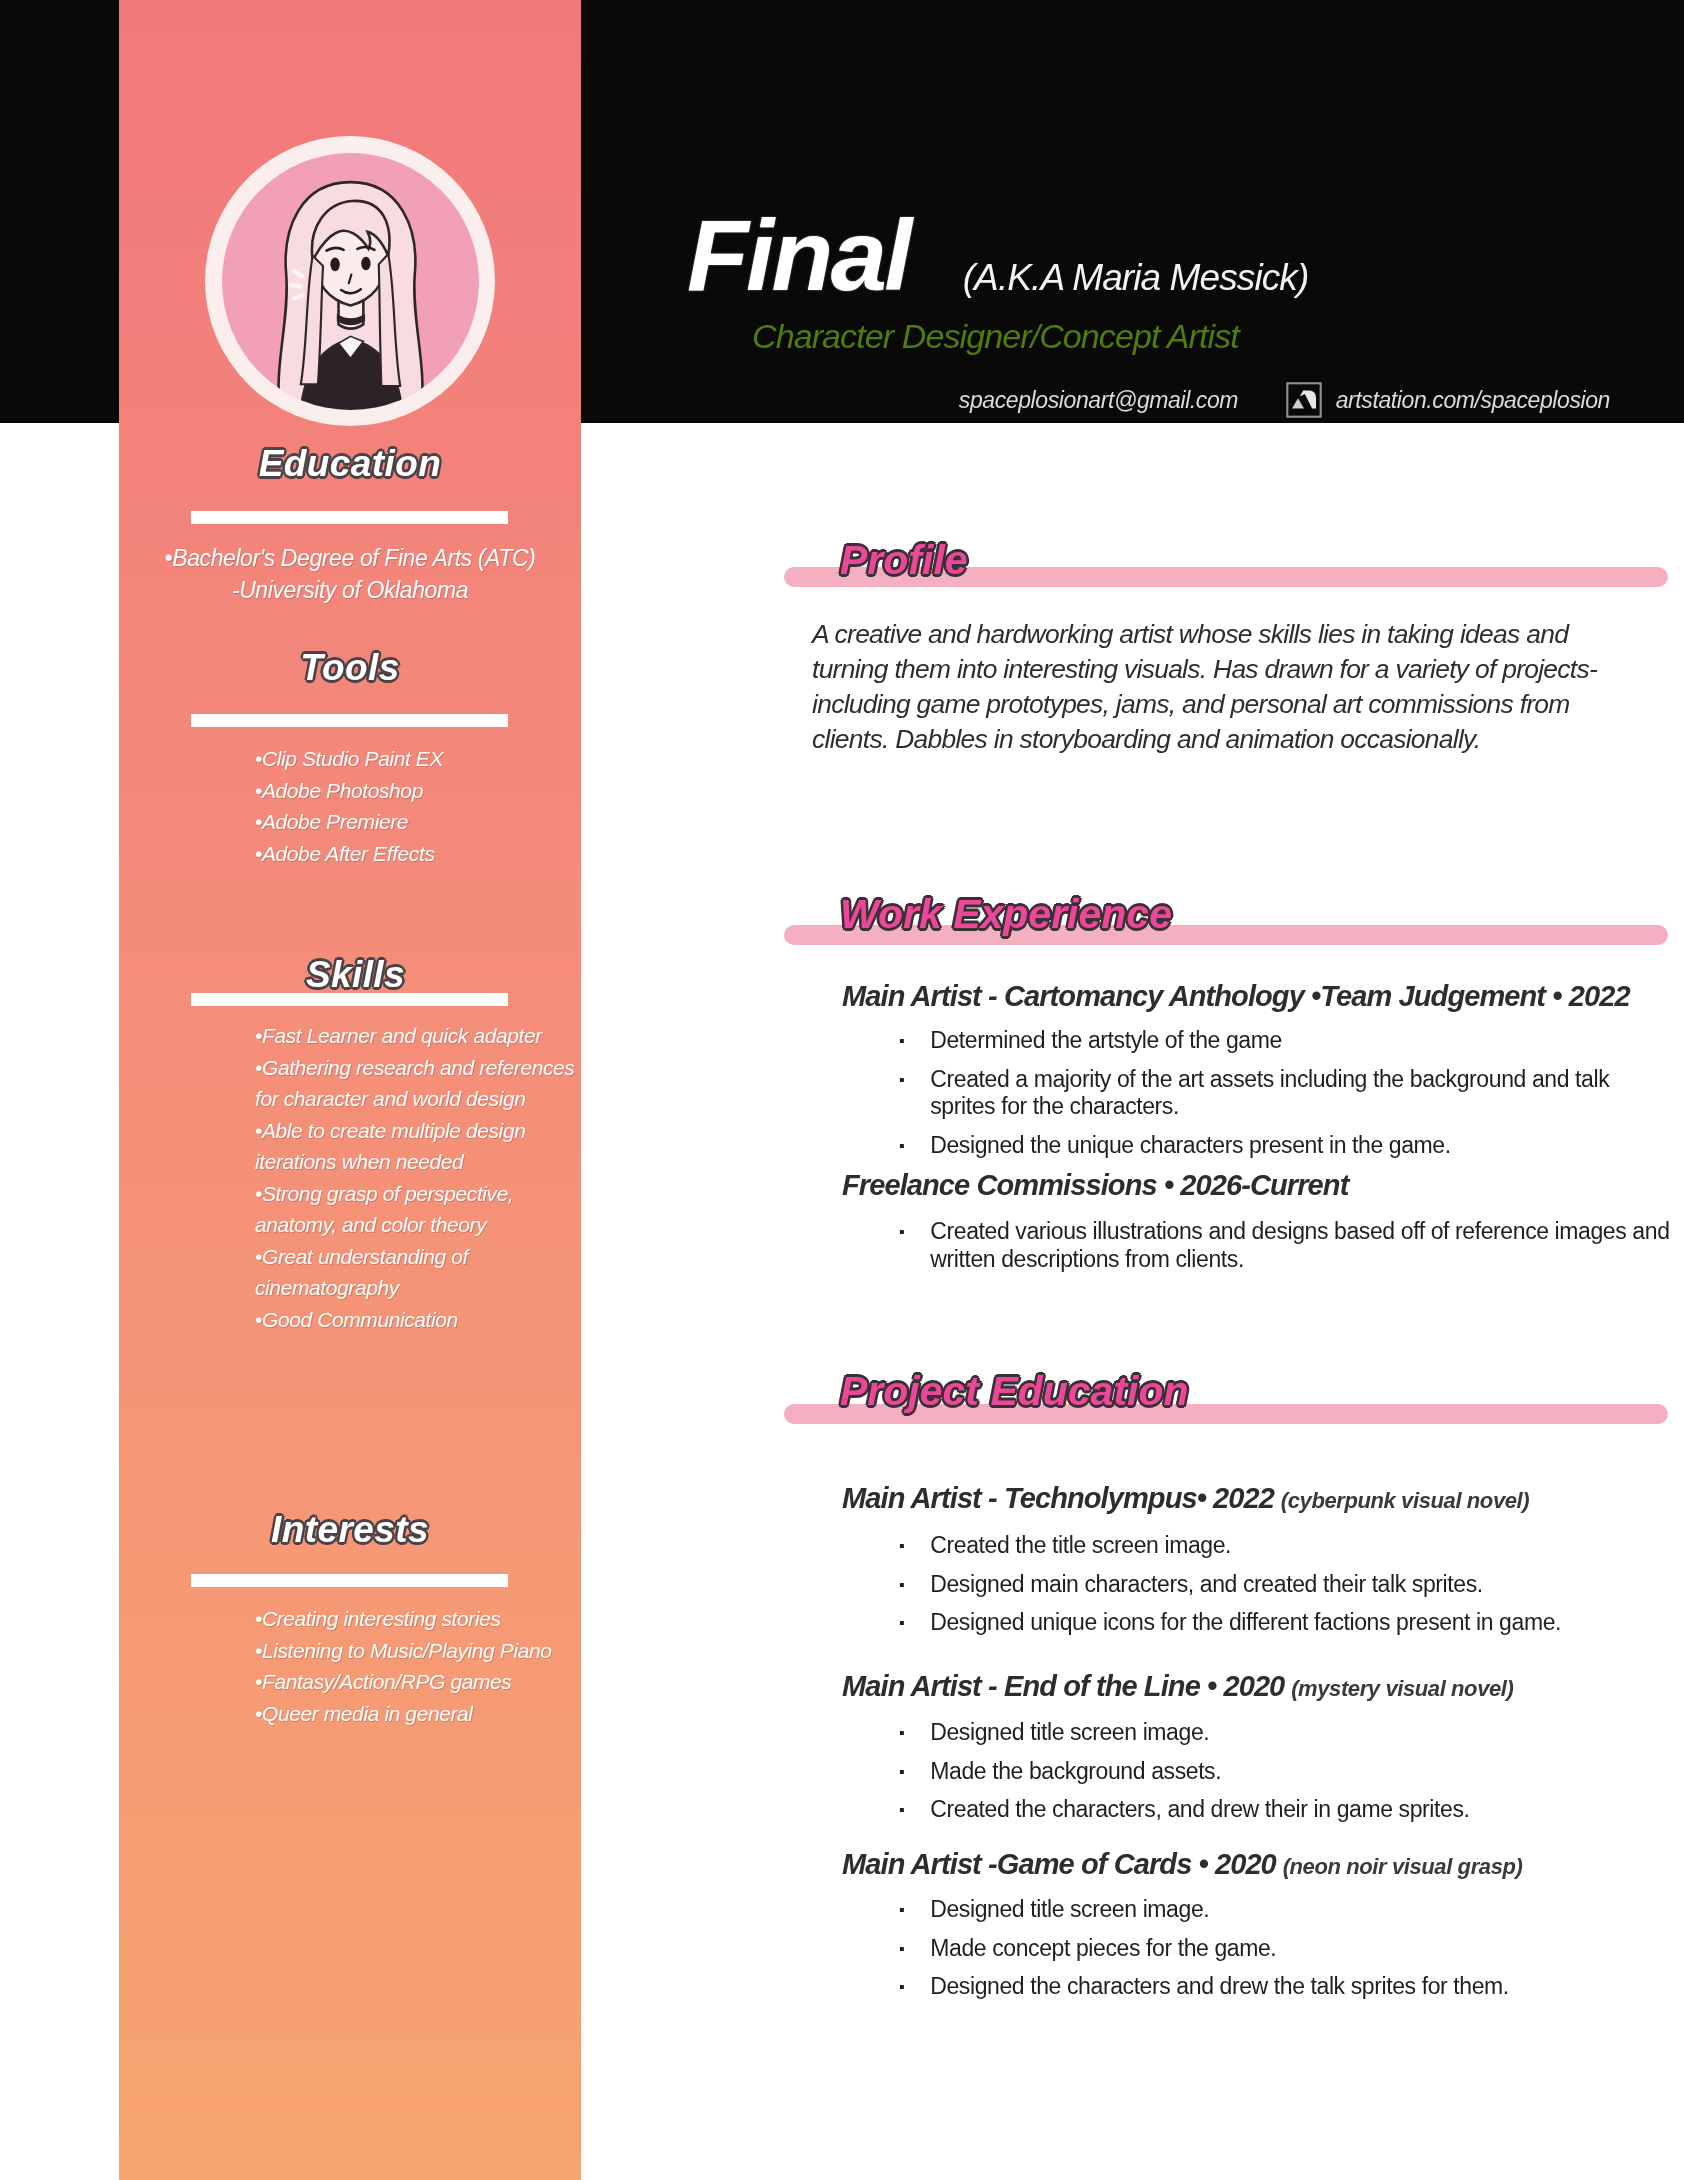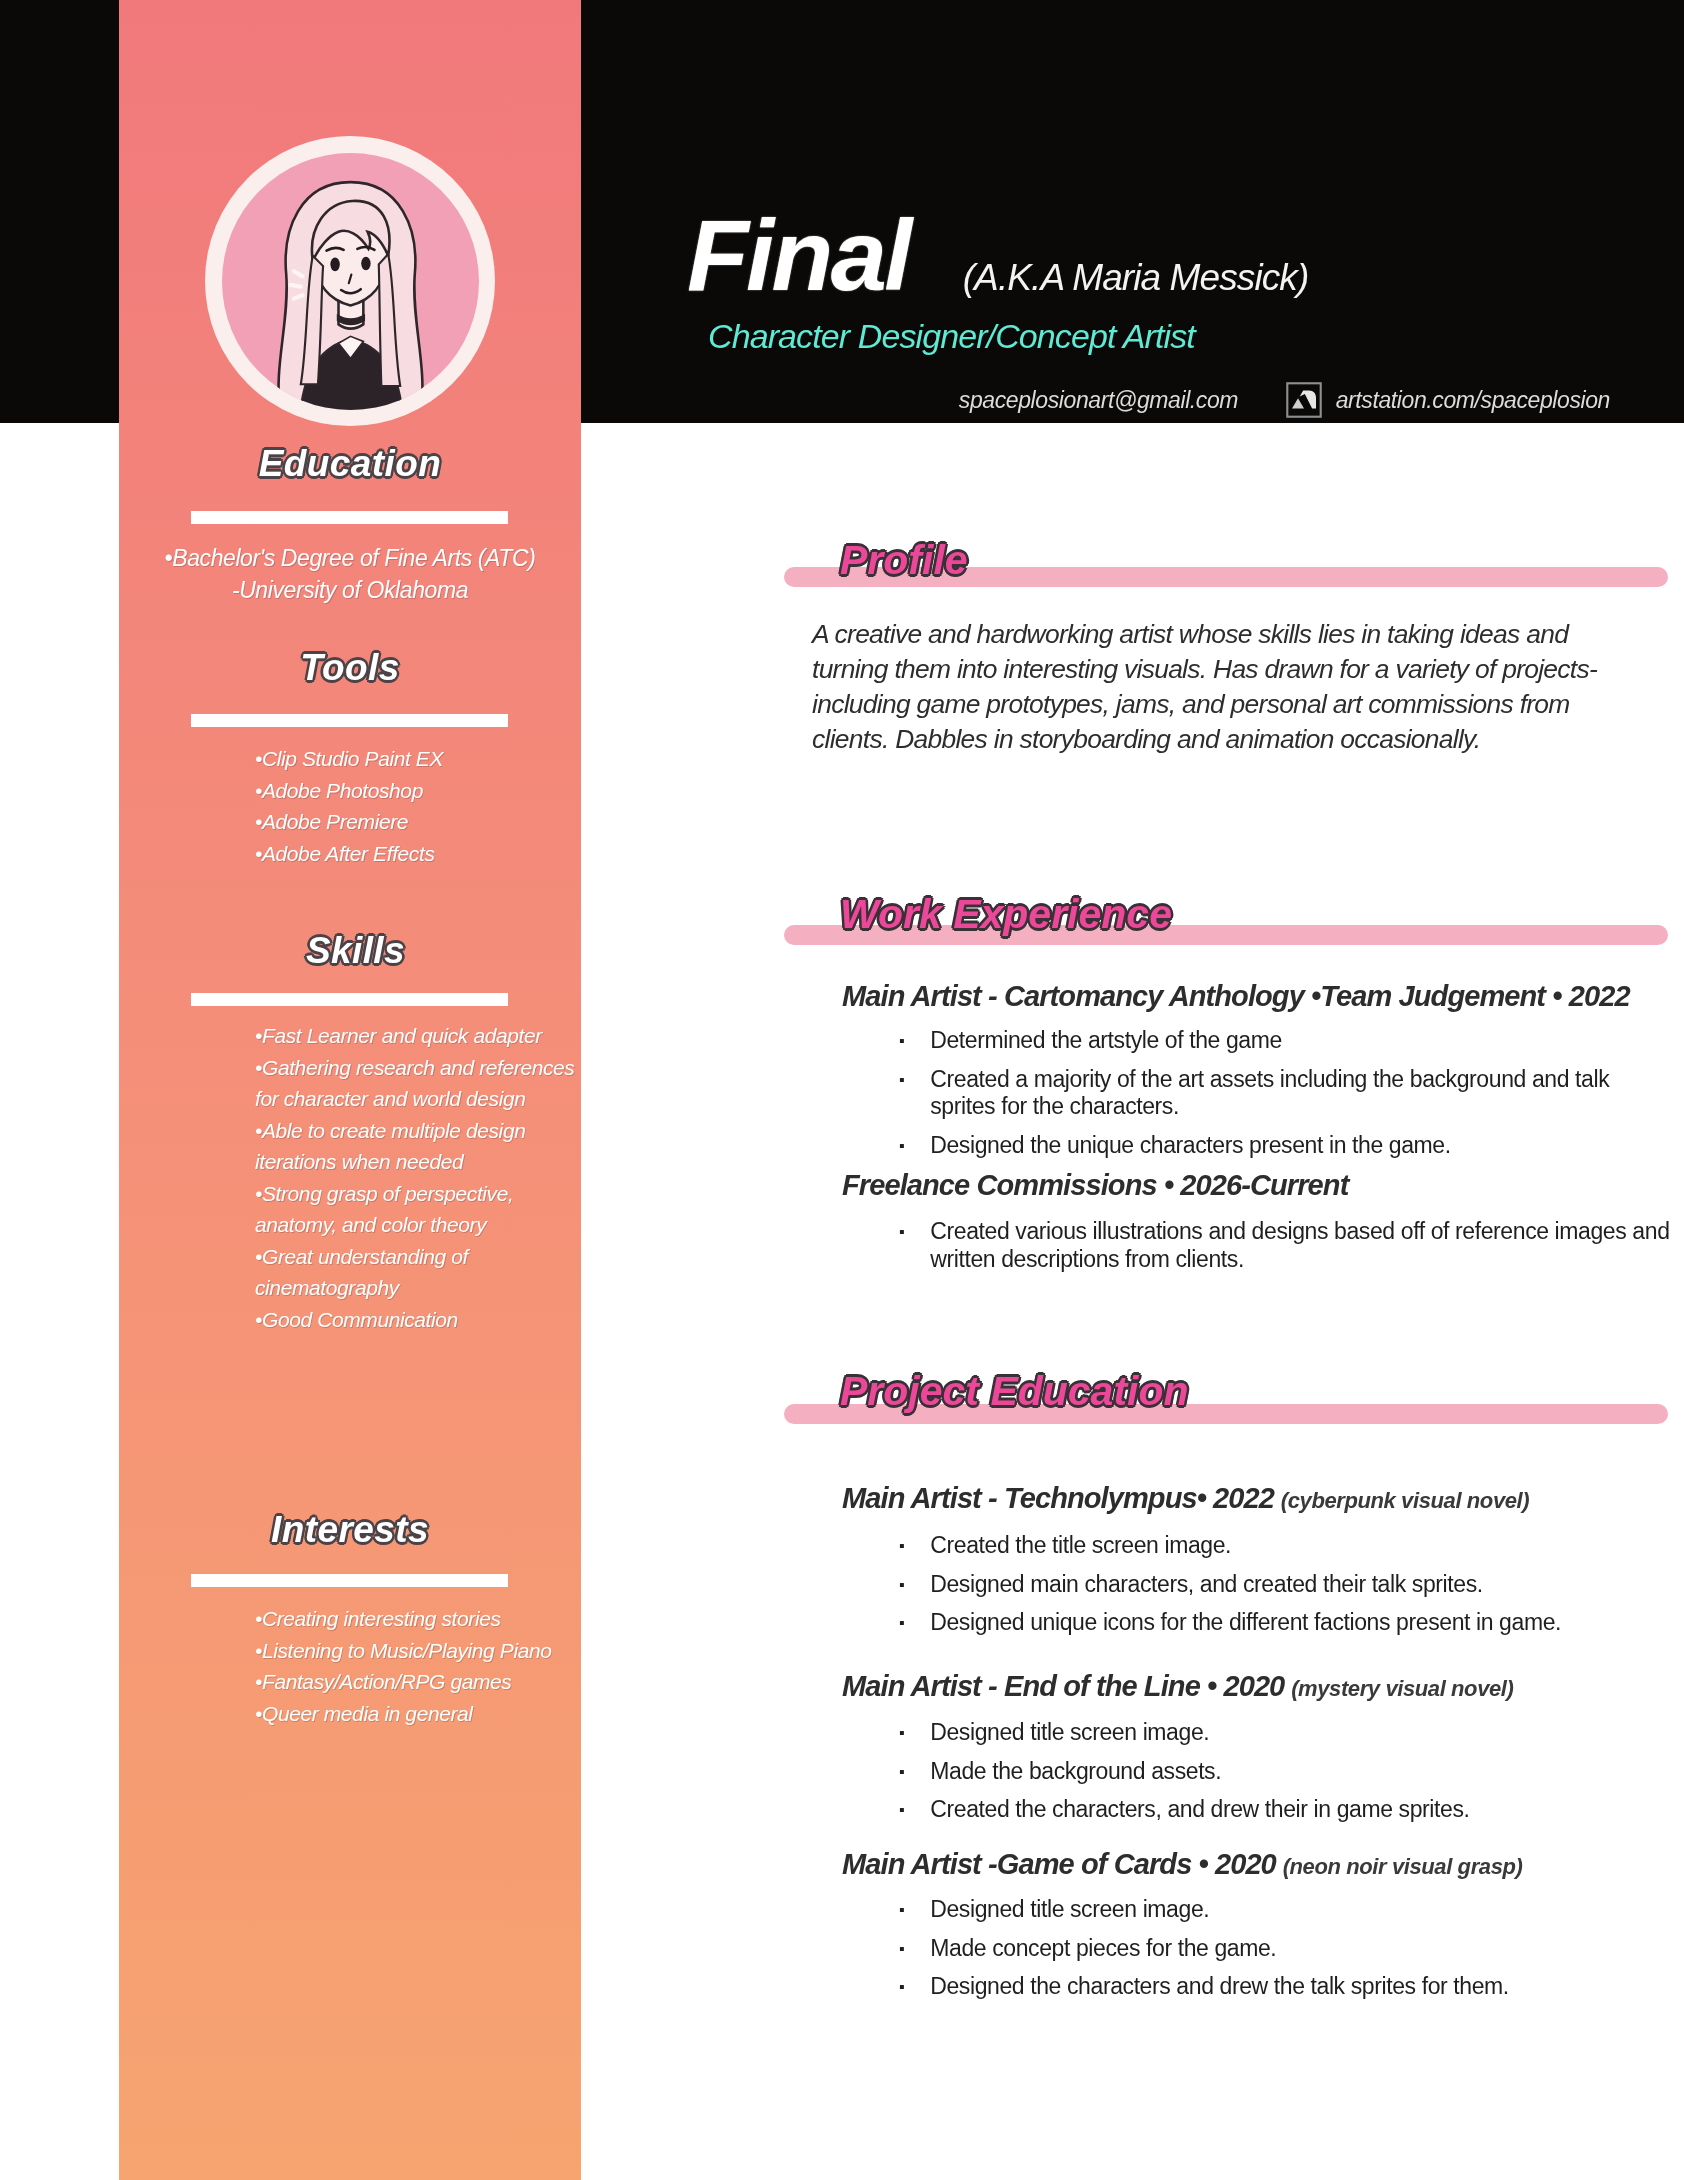--- a/index.html
+++ b/index.html
@@ -6,21 +6,21 @@
   html,body { background:#ffffff; }
   body { font-family:"Liberation Sans", sans-serif; }
   .page { position:relative; width:1685px; height:2181px; background:#ffffff; overflow:hidden; }
 
   
   .banner { position:absolute; left:0; top:0; width:1685px; height:423px; background:#0B0907; }
   .name-row { position:absolute; left:687px; top:198px; display:flex; align-items:baseline; white-space:nowrap; }
   .name { font-size:101px; font-weight:bold; font-style:italic; color:#ffffff; letter-spacing:-2.6px;
           text-shadow:0 0 1.7px rgba(255,255,255,.6); }
   .aka { font-size:37px; font-style:italic; color:#f3f3f3; margin-left:53px; letter-spacing:-0.9px; }
-  .subtitle { position:absolute; left:708px; top:317px; font-size:34px; font-style:italic; color:#5eead4; letter-spacing:-0.9px;text-align:right; }
+  .subtitle { position:absolute; left:752px; top:317px; font-size:34px; font-style:italic; color:#4d7c0f; letter-spacing:-0.9px;text-align:right; }
   .contact-row { position:absolute; right:75px; top:382px; display:flex; align-items:center; white-space:nowrap; }
   .contact-email { font-size:23px; font-style:italic; color:#dcdcdc; letter-spacing:-0.4px; margin-right:48px; }
   .as-icon { width:36px; height:36px; display:inline-block; margin-right:13.6px; }
   .contact-artstation { font-size:23px; font-style:italic; color:#dcdcdc; letter-spacing:-0.4px; }
 
   
   .sidebar { position:absolute; left:119px; top:0; width:462px; height:2181px; z-index:2;
              background:linear-gradient(180deg,#F1797C 0%, #F48D79 45%, #F7A470 100%); }
   .avatar { position:absolute; left:86px; top:136px; width:290px; height:290px; border-radius:50%;
             background:#FBEFEE; display:flex; align-items:center; justify-content:center; }
@@ -30,21 +30,21 @@
             color:#ffffff; letter-spacing:0.4px;
             text-shadow:1.7px 1.7px 0 #4b4347,-1.7px 1.7px 0 #4b4347,1.7px -1.7px 0 #4b4347,-1.7px -1.7px 0 #4b4347,
                         0 2.6px 0 #4b4347,0 -2.6px 0 #4b4347,2.6px 0 0 #4b4347,-2.6px 0 0 #4b4347; }
   .s-underline { position:absolute; left:72px; width:317px; height:12.8px; background:#ffffff; }
   .s-items { position:absolute; color:#ffffff; font-weight:normal; font-style:italic; text-shadow:0.9px 0.9px 0 rgba(60,50,55,.25); }
   .s-items.centered { left:0; width:100%; text-align:center; font-size:23px; line-height:1.4; letter-spacing:-0.4px; }
   .s-items.listed { left:136px; width:325px; font-size:21px; line-height:1.5; letter-spacing:-0.4px; }
 
   #edu-head { top:443px; }   #edu-bar { top:511px; }   #edu-items { top:542px; }
   #tools-head { top:647px; } #tools-bar { top:714px; }  #tools-items { top:743px; }
-  #skills-head { top:930px;padding-left:11px; } #skills-bar { top:993px; } #skills-items { top:1020px; }
+  #skills-head { top:954px;padding-left:11px; } #skills-bar { top:993px; } #skills-items { top:1020px; }
   #int-head { top:1509px; }  #int-bar { top:1574px; }   #int-items { top:1603px; }
 
   
   .m-bar { position:absolute; left:784px; width:884px; height:19.6px; background:#F4AFC1; border-radius:10.2px; }
   .m-head { position:absolute; left:840px; font-size:41px; font-weight:bold; font-style:italic; color:#ec4899;
             letter-spacing:0; z-index:1; white-space:nowrap;
             text-shadow:1.7px 1.7px 0 #3a3136,-1.7px 1.7px 0 #3a3136,1.7px -1.7px 0 #3a3136,-1.7px -1.7px 0 #3a3136,
                         0 2.6px 0 #3a3136,0 -2.6px 0 #3a3136,2.6px 0 0 #3a3136,-2.6px 0 0 #3a3136; }
   #profile-head { top:537px; } #profile-bar { top:567px; }
   #work-head { top:891px; }   #work-bar { top:925px; }

